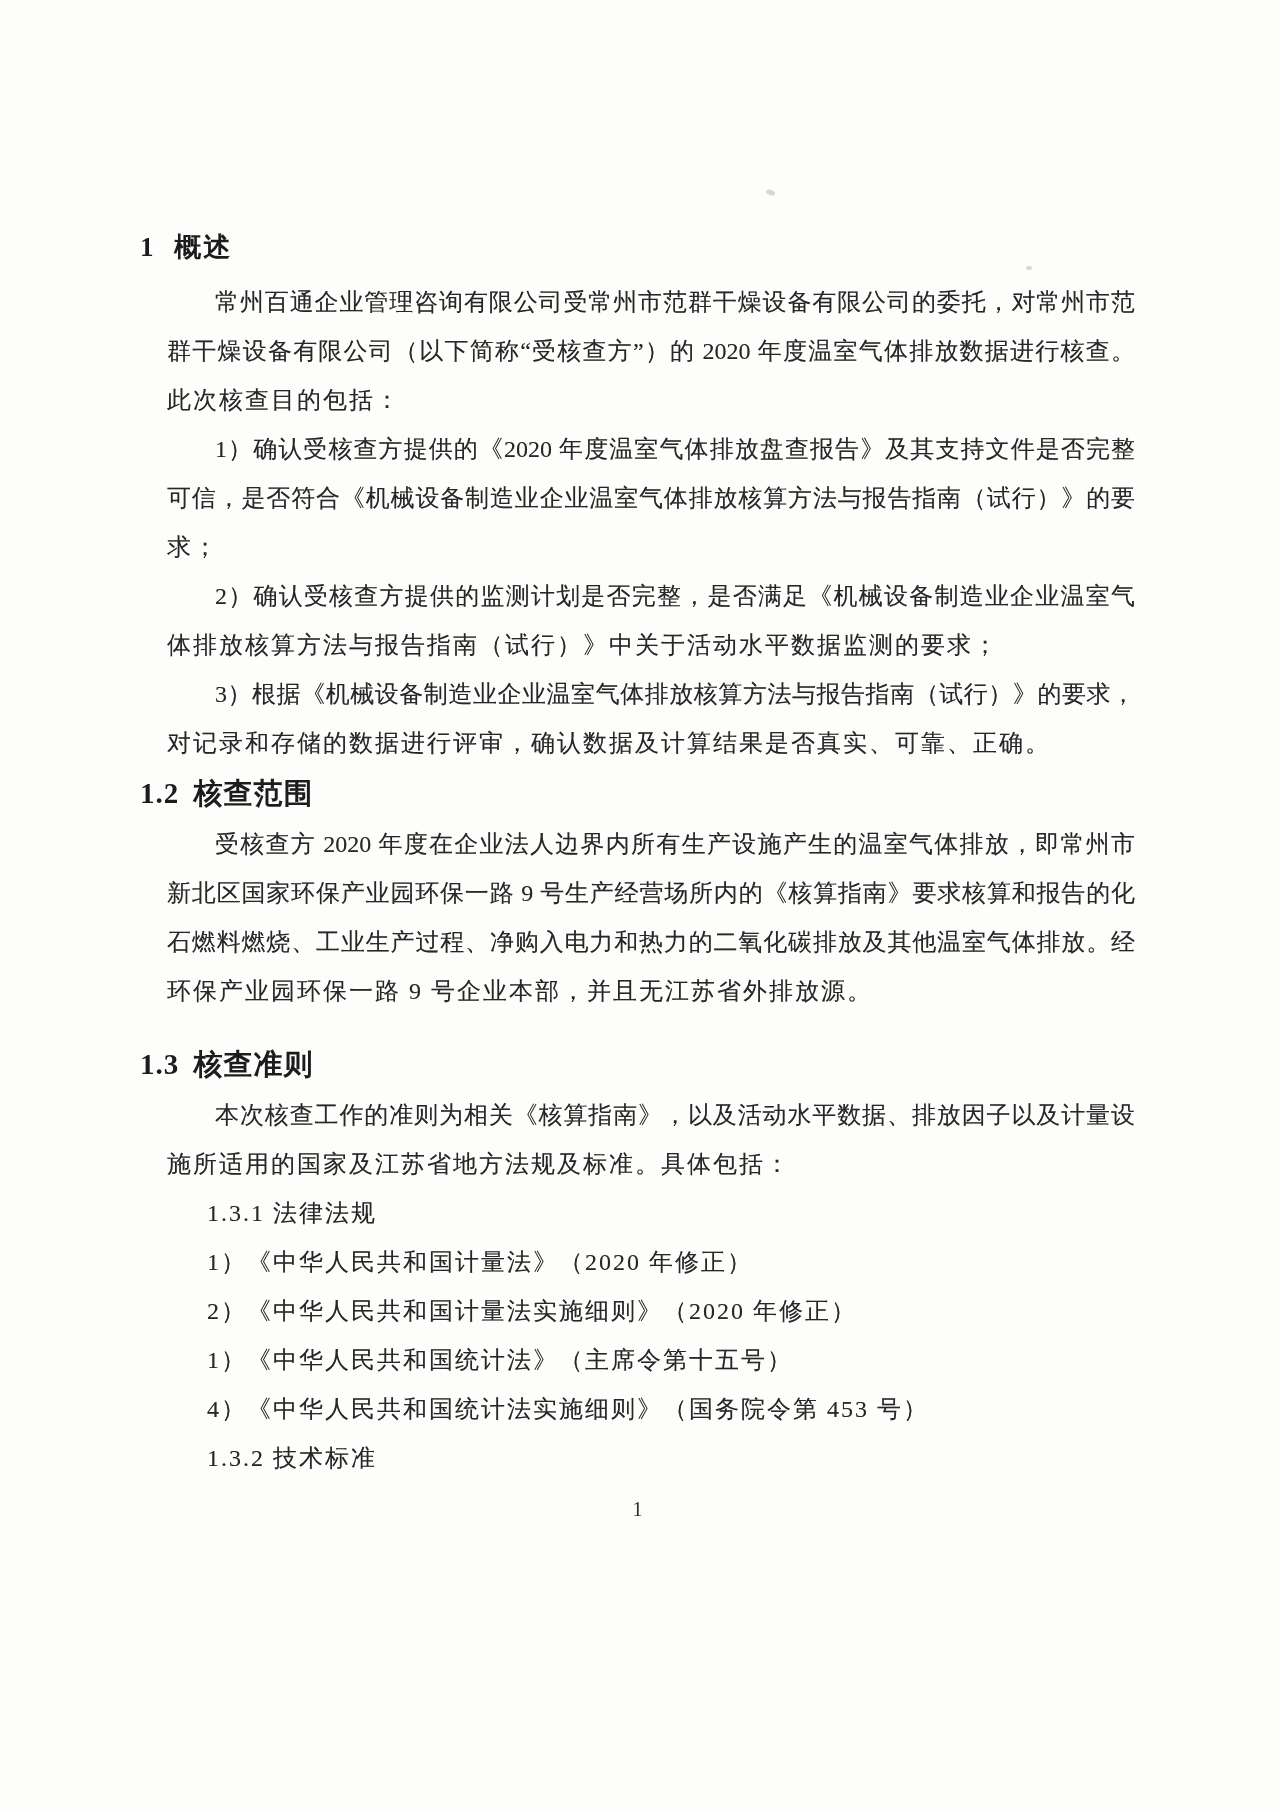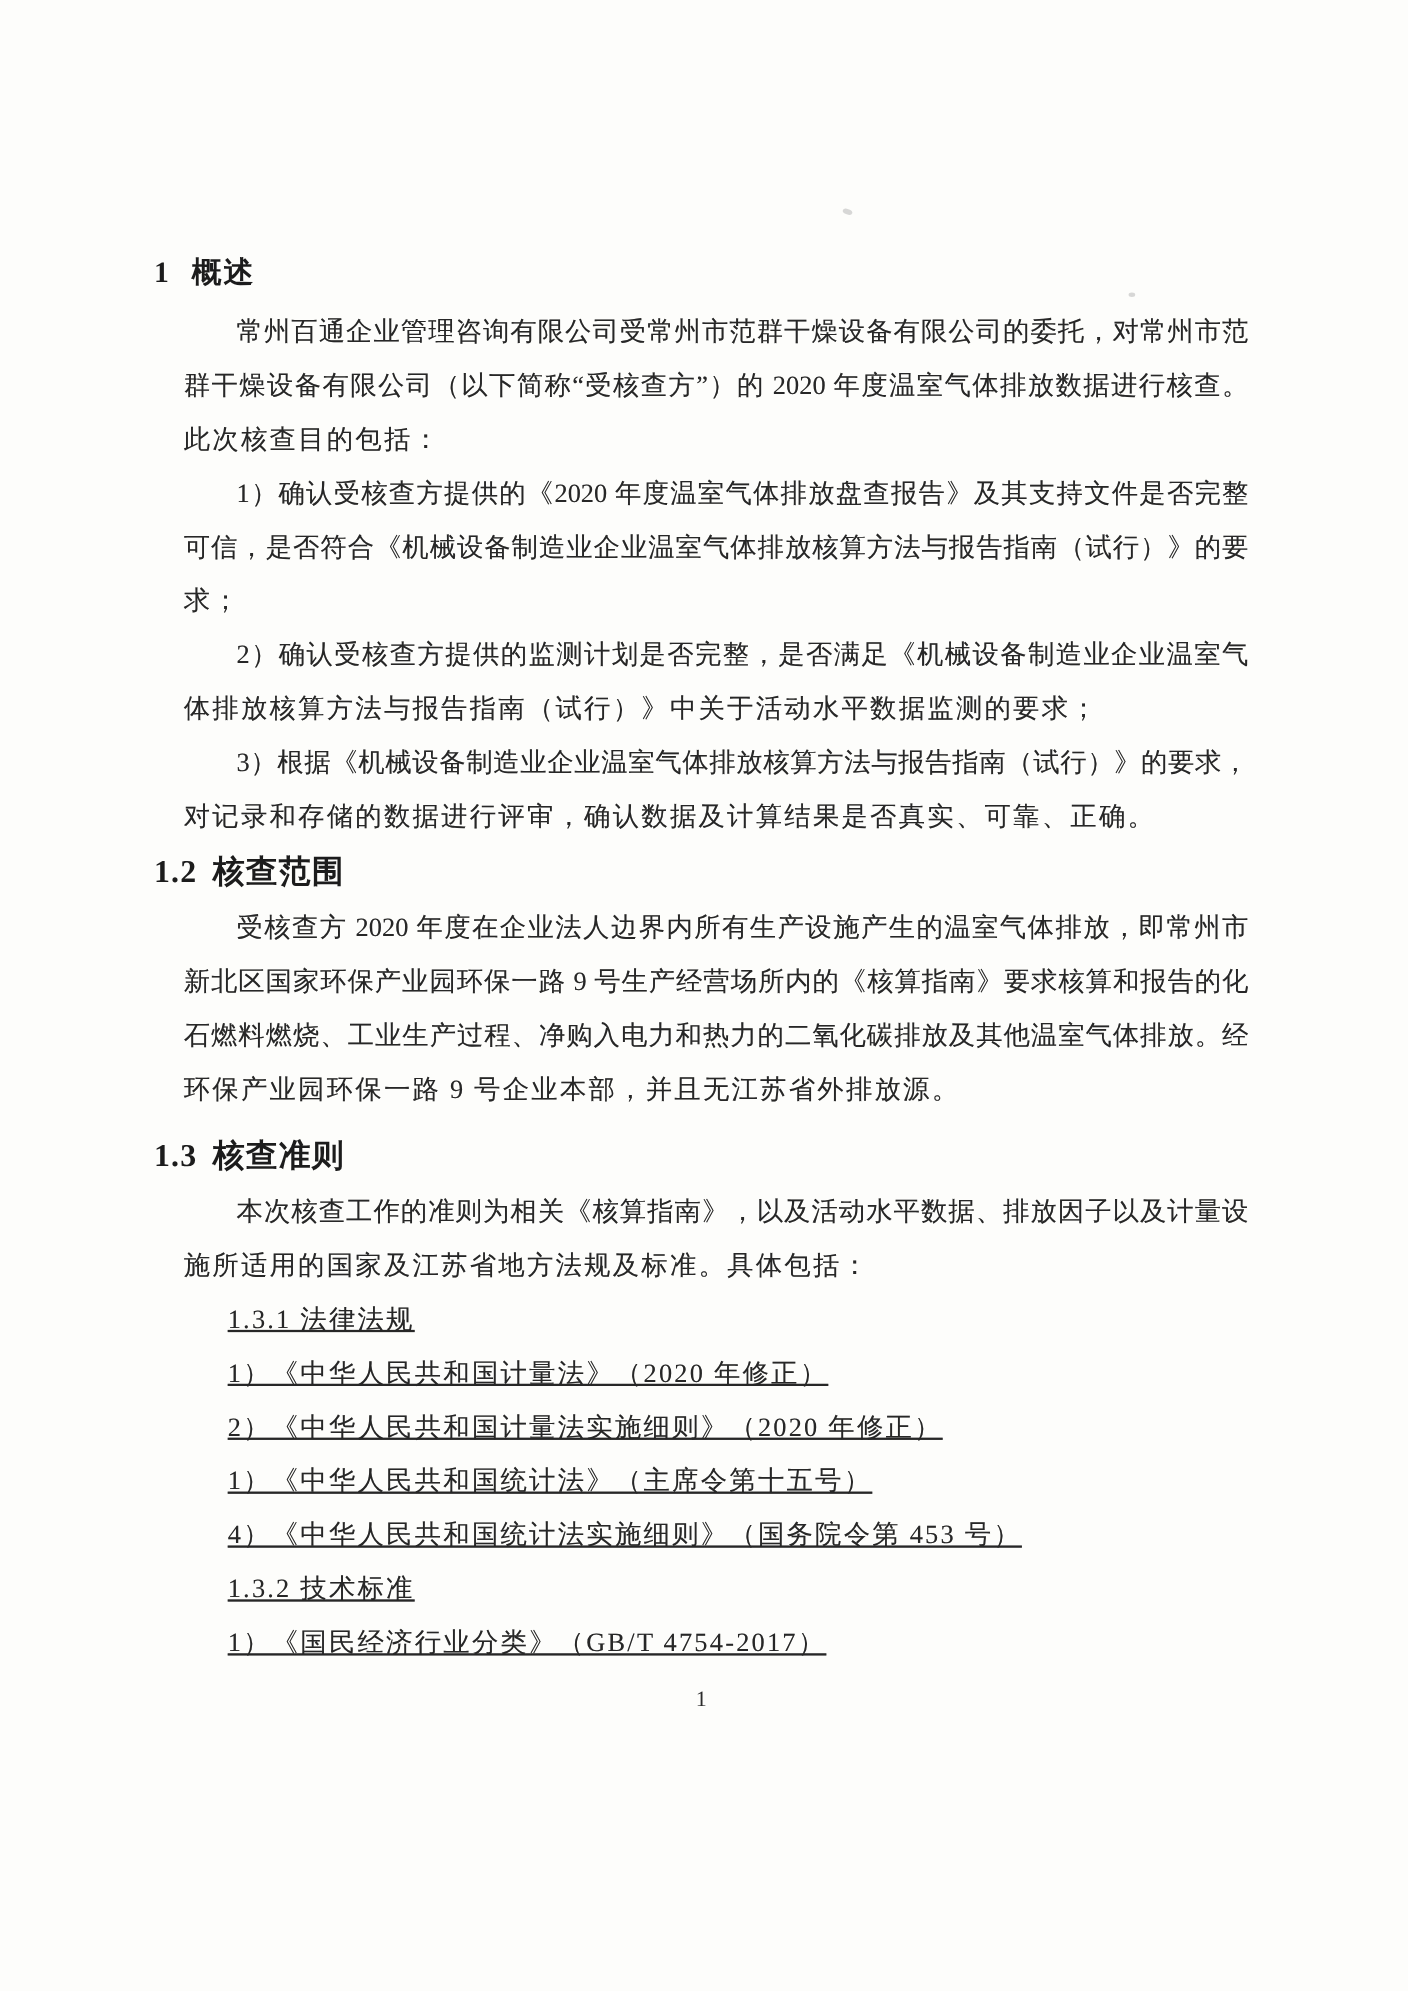--- a/index.html
+++ b/index.html
@@ -32,40 +32,40 @@
   .h2 {
     font-size: 29px;
     line-height: 38px;
     font-weight: 700;
     color: #1c1c1c;
     letter-spacing: 1px;
     word-spacing: 6px;
   }
   .h2.first { margin-top: 42px; }
   .h2.mid   { margin-top: 6px; }
-  .h2.last  { margin-top: 16px; }
+  .h2.last  { margin-top: 29px; }
   .sec { margin-top: 8px; margin-left: 27px; }
   .sec.s1 { margin-top: 10px; }
   .line {
     height: 49px;
     line-height: 49px;
     font-size: 24px;
     letter-spacing: 2px;
     white-space: pre-wrap;
     color: #272727;
     text-shadow: 0 0 0.6px rgba(40,40,40,0.35);
   }
   .line.just {
     letter-spacing: 0;
     text-align: justify;
     text-align-last: justify;
     text-justify: inter-character;
   }
   .ind2 { text-indent: 48px; }
-  .ind1 { text-indent: 40px; text-decoration: underline; }
+  .ind1 { text-indent: 40px; }
   .pagenum {
     height: 40px;
     line-height: 40px;
     margin-top: 6px;
     text-align: center;
     font-size: 20px;
     color: #2c2c2c;
   }
   
   .speck { position: absolute; background: rgba(120,120,120,0.28); border-radius: 50%; }
@@ -107,19 +107,18 @@
     <div class="h2 last">1.3 核查准则</div>
     <div class="sec">
       <div class="line just ind2">本次核查工作的准则为相关《核算指南》，以及活动水平数据、排放因子以及计量设</div>
       <div class="line">施所适用的国家及江苏省地方法规及标准。具体包括：</div>
       <div class="line ind1">1.3.1 法律法规</div>
       <div class="line ind1">1）《中华人民共和国计量法》（2020 年修正）</div>
       <div class="line ind1">2）《中华人民共和国计量法实施细则》（2020 年修正）</div>
       <div class="line ind1">1）《中华人民共和国统计法》（主席令第十五号）</div>
       <div class="line ind1">4）《中华人民共和国统计法实施细则》（国务院令第 453 号）</div>
       <div class="line ind1">1.3.2 技术标准</div>
-      <div class="line ind1">1）《国民经济行业分类》（GB/T 4754-2017）</div>
     </div>
 
     <div class="pagenum">1</div>
 
   </div>
 </div>
 
 </body></html>

